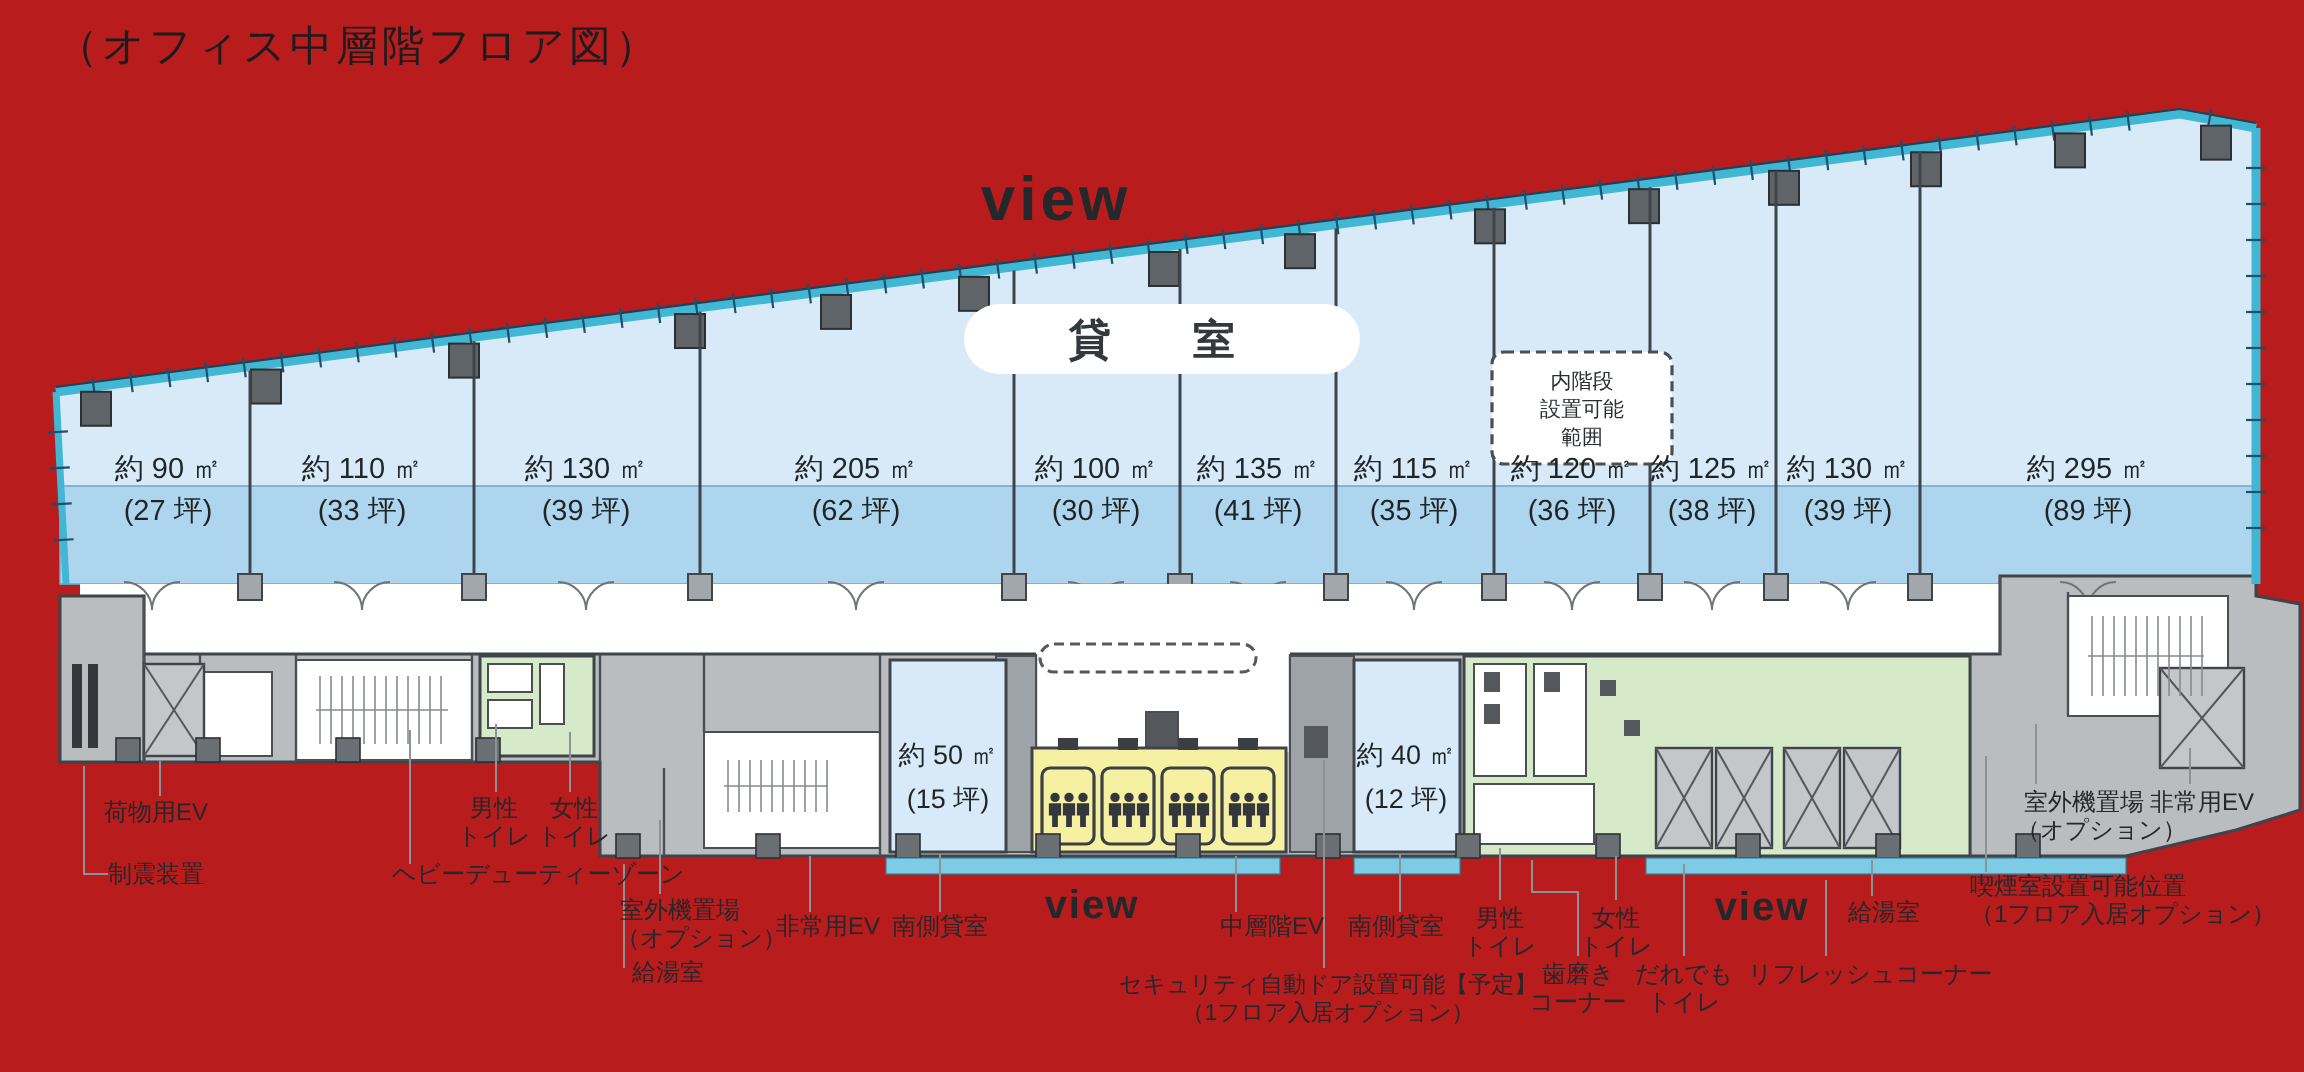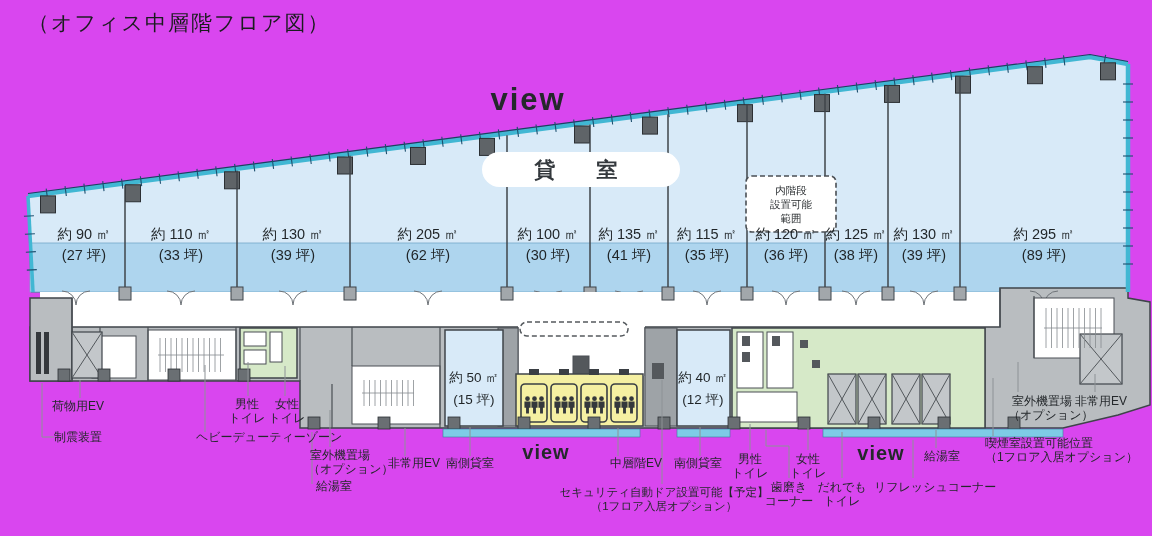--- a/index.html
+++ b/index.html
@@ -1,17 +1,17 @@
 <!DOCTYPE html>
 <html><head>
 <meta charset="utf-8">
 <style>
   html,body{margin:0;padding:0;background:#ffffff;}
   body{font-family:"Liberation Sans", sans-serif;}
-  #stage{position:relative;width:1152px;height:536px;background:#d946ef;overflow:hidden;}
+  #stage{position:relative;width:1152px;height:536px;background:#b91c1c;overflow:hidden;}
   svg text{font-family:"Liberation Sans", sans-serif;fill:#24282b;}
   .t-title{font-size:21px;font-family:"Liberation Serif", serif;letter-spacing:2px;fill:#1a1c1e;}
   .t-area{font-size:14.5px;text-anchor:middle;fill:#1f2427;}
   .t-room{font-size:13.5px;text-anchor:middle;fill:#1f2427;}
   .t-view{font-size:31px;font-weight:bold;letter-spacing:2px;}
   .t-view-s{font-size:20px;font-weight:bold;letter-spacing:1px;}
   .t-rental{font-size:21px;font-weight:bold;letter-spacing:10px;fill:#33383c;text-anchor:middle;}
   .t-box{font-size:10.5px;text-anchor:middle;fill:#2a2e31;}
   .t-label{font-size:12px;fill:#24282b;}
   .t-c{text-anchor:middle;}

